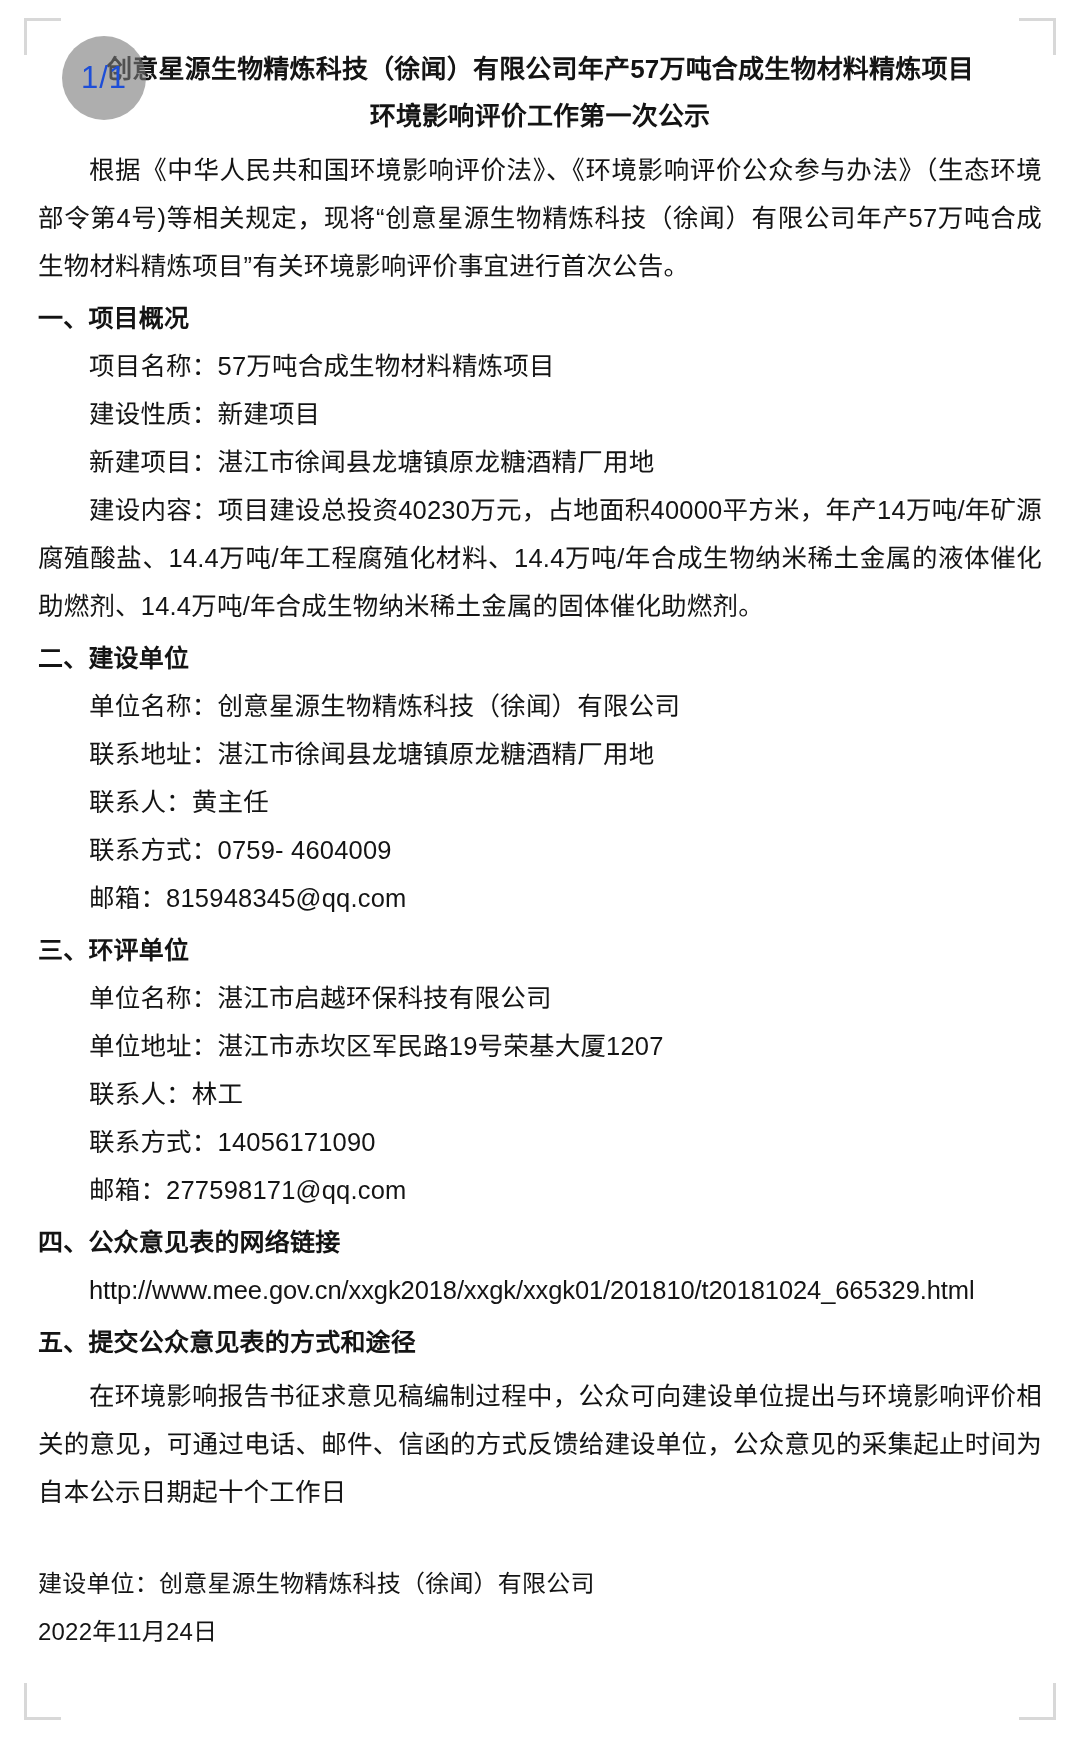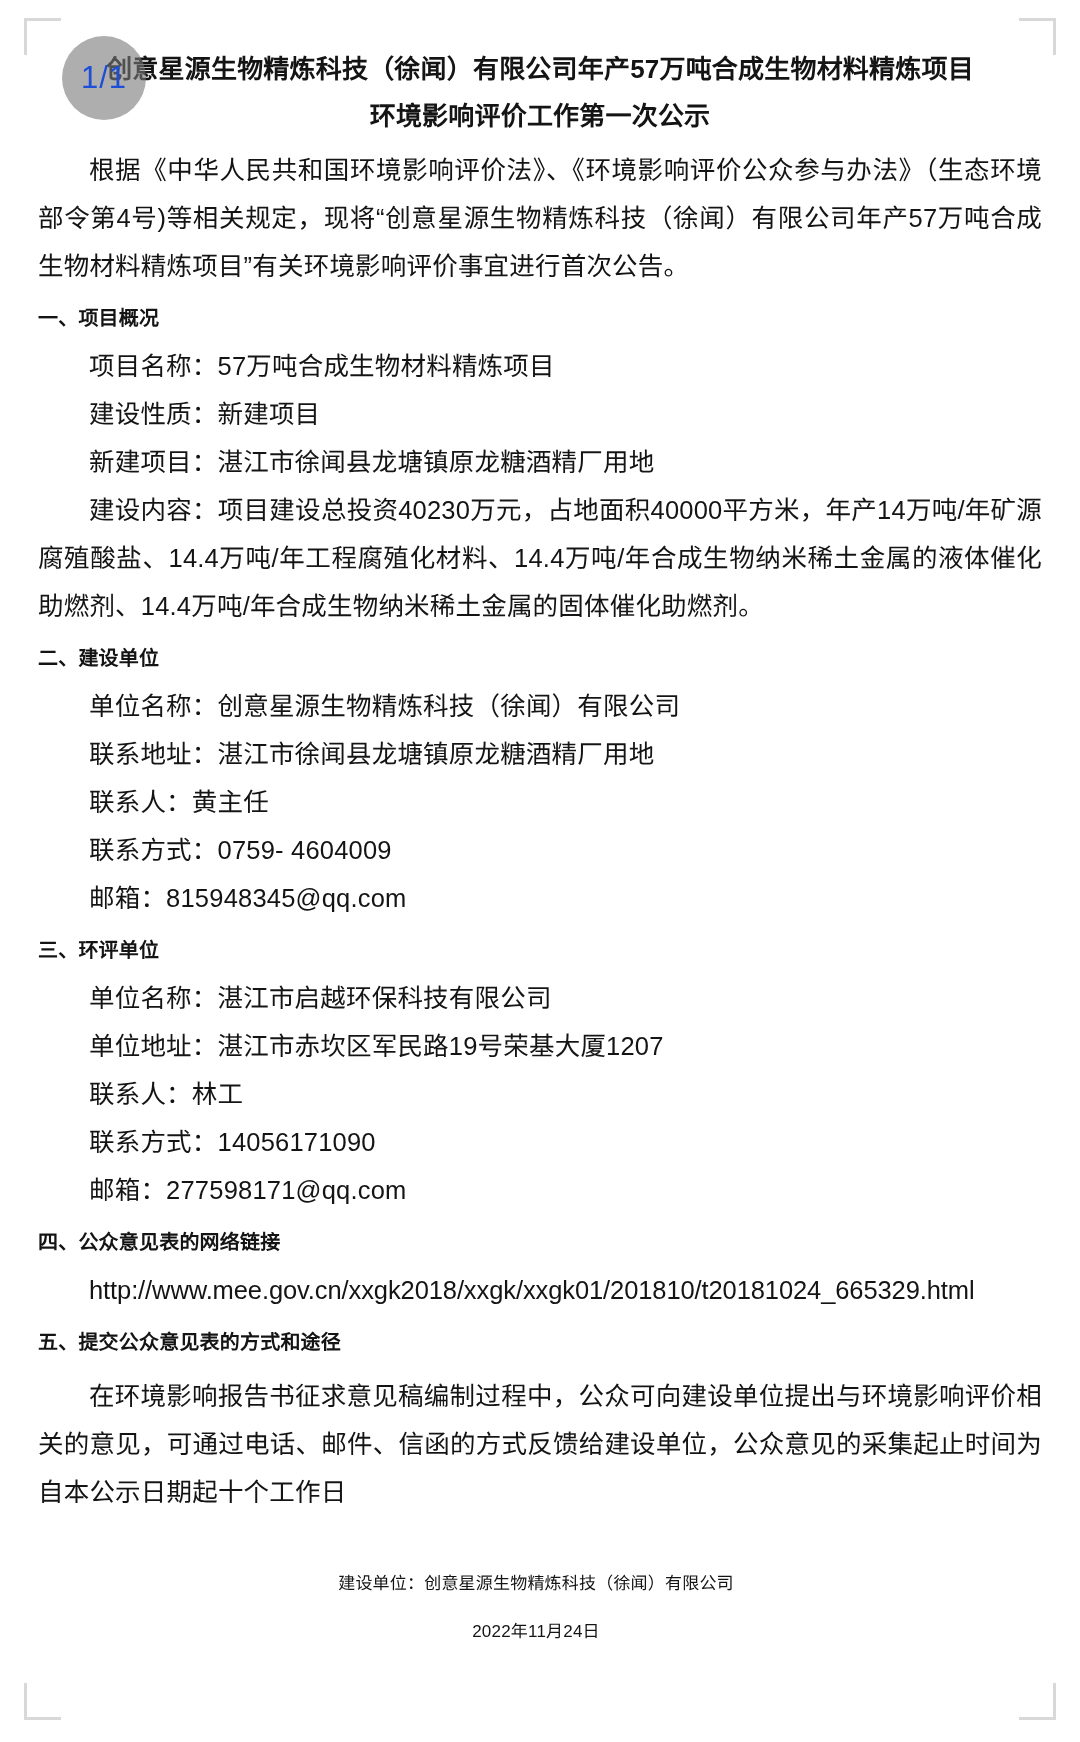--- a/index.html
+++ b/index.html
@@ -68,21 +68,21 @@
     font-size: 25.5px;
     line-height: 48px;
     margin: 6px 0 0 0;
     text-align: justify;
     text-justify: inter-ideograph;
     letter-spacing: 0.2px;
   }
   p.body.indent { text-indent: 51px; }
 
   h2.section {
-    font-size: 20px;
+    font-size: 25px;
     font-weight: bold;
     line-height: 48px;
     margin: 4px 0 0 0;
     letter-spacing: 0.2px;
   }
 
   .field {
     font-size: 25.5px;
     line-height: 48px;
     margin: 0;
@@ -100,23 +100,23 @@
   .link {
     font-size: 25.5px;
     line-height: 48px;
     padding-left: 51px;
     word-break: break-all;
     letter-spacing: -0.1px;
   }
 
   .signoff {
     margin-top: 44px;
-    font-size: 17px;
+    font-size: 24px;
     line-height: 48px;
-    text-align: center;
+    text-align: left;
     padding-right: 8px;
     letter-spacing: 0.2px;
   }
   .signoff .date { display: block; }
 </style>
 </head>
 <body>
 
 <div class="page">
 

